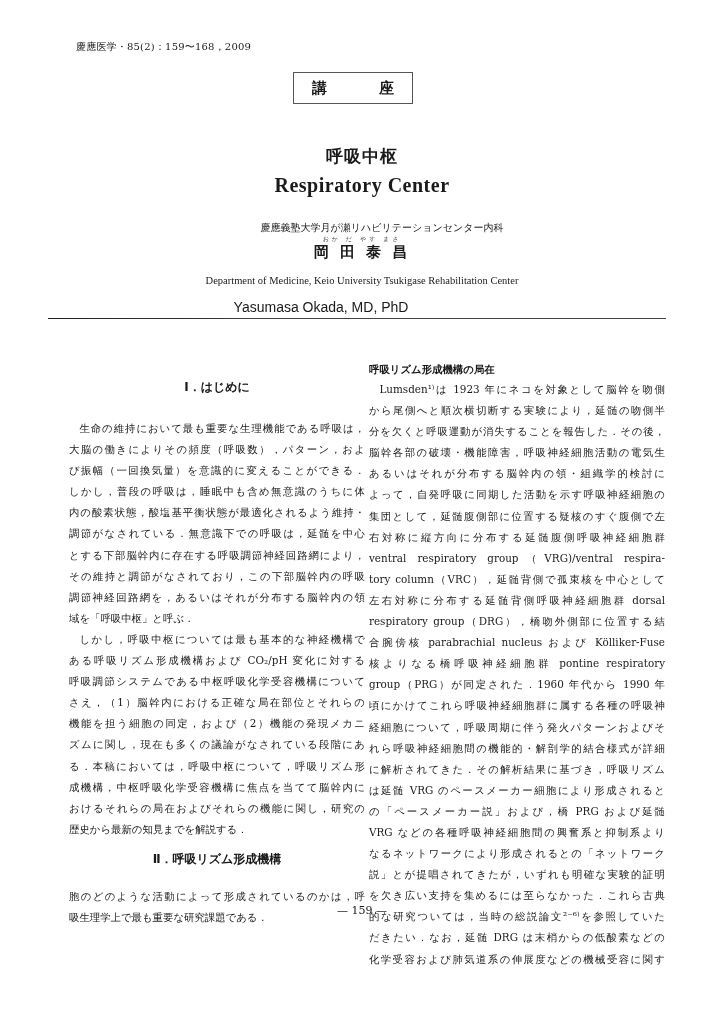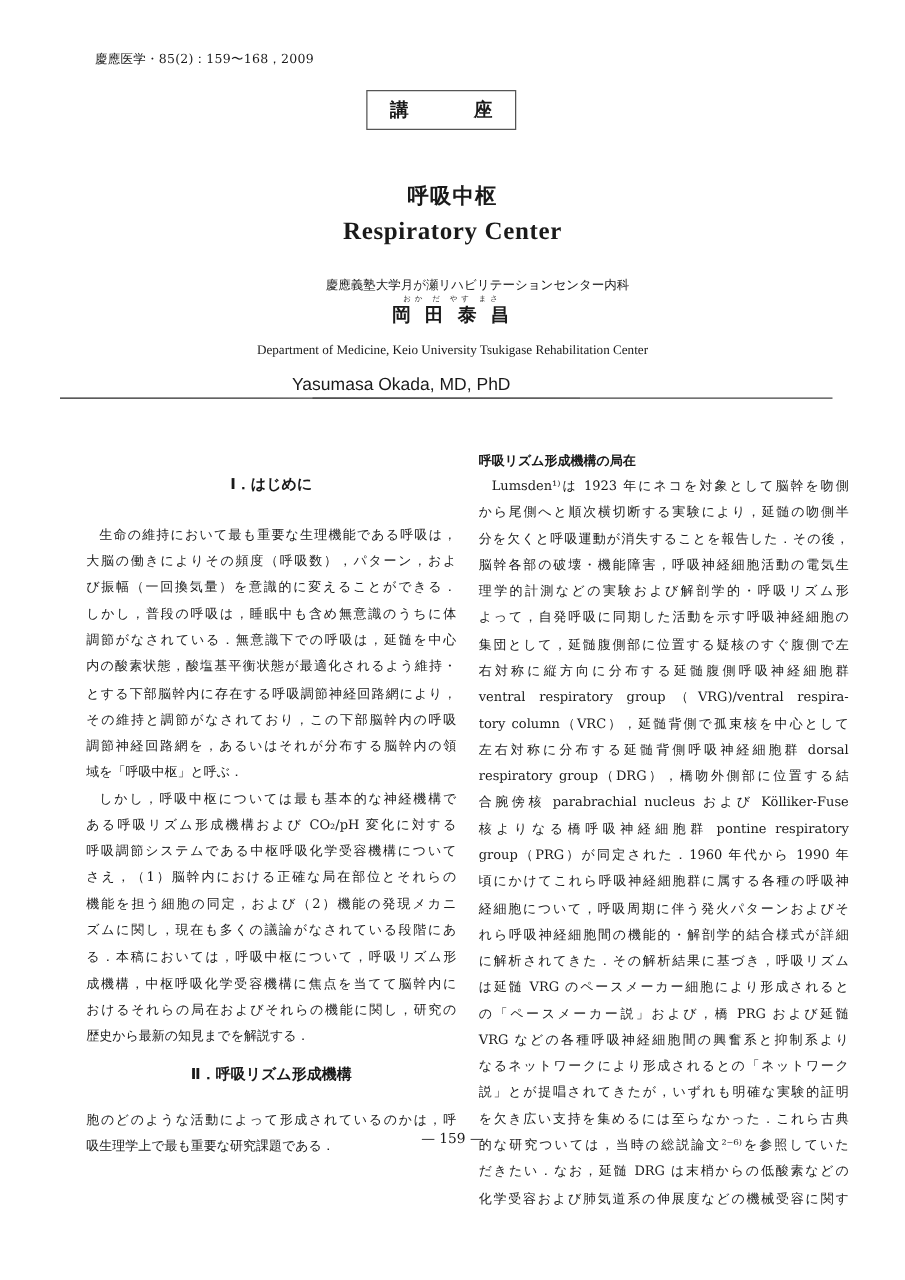--- a/index.html
+++ b/index.html
@@ -22,21 +22,21 @@
   .affil-en { position: absolute; left: 0; width: 724px; top: 275px; text-align: center; font-size: 10.5px;
               font-family: "Liberation Serif", serif; }
   .author-en { position: absolute; left: 0; width: 642px; top: 299px; text-align: center; font-size: 14px;
                font-family: "Liberation Sans", sans-serif; }
   .rule { position: absolute; left: 48px; top: 318px; width: 416px; height: 1.3px;
           background: linear-gradient(to right, #222 0%, #333 40%, #aaa 100%); }
   .rule2 { position: absolute; left: 250px; top: 318px; width: 416px; height: 1px; background: #444; }
 
   .col { position: absolute; width: 296px; font-size: 10.4px; line-height: 21.1px; }
   .col.left { left: 69px; top: 377px; }
-  .col.right { left: 369px; top: 359px; margin-left: 14px; }
+  .col.right { left: 369px; top: 359px; }
   .col .line { display: block; white-space: nowrap; text-align: justify; text-align-last: justify; }
   .col .line.last { text-align-last: left; }
   .sec-heading { text-align: center; font-weight: bold; font-size: 12px;
                  font-family: "DejaVu Sans", sans-serif; margin: 0; }
   .sec1 { height: 41px; line-height: 20px; }
   .sec2 { margin-top: 8px; height: 38px; line-height: 22px; }
   .sub-heading { font-weight: bold; font-size: 10.4px; font-family: "DejaVu Sans", sans-serif; margin: 0 0 0 0; line-height: 20px; }
   .indent { padding-left: 10.4px; }
   .page-num { position: absolute; left: 0; width: 724px; top: 904px; text-align: center; font-size: 11px; }
 </style>
@@ -62,22 +62,22 @@
 <div class="rule"></div>
 <div class="rule2"></div>
 
 <div class="col left">
   <h2 class="sec-heading sec1">Ⅰ．はじめに</h2>
   <div>
       <span class="line indent">生命の維持において最も重要な生理機能である呼吸は，</span>
       <span class="line">大脳の働きによりその頻度（呼吸数），パターン，およ</span>
       <span class="line">び振幅（一回換気量）を意識的に変えることができる．</span>
       <span class="line">しかし，普段の呼吸は，睡眠中も含め無意識のうちに体</span>
+      <span class="line">内の酸素状態，酸塩基平衡状態が最適化されるよう維持・</span>
       <span class="line">調節がなされている．無意識下での呼吸は，延髄を中心</span>
-      <span class="line">内の酸素状態，酸塩基平衡状態が最適化されるよう維持・</span>
       <span class="line">とする下部脳幹内に存在する呼吸調節神経回路網により，</span>
       <span class="line">その維持と調節がなされており，この下部脳幹内の呼吸</span>
       <span class="line">調節神経回路網を，あるいはそれが分布する脳幹内の領</span>
       <span class="line last">域を「呼吸中枢」と呼ぶ．</span>
     </div>
   <div>
       <span class="line indent">しかし，呼吸中枢については最も基本的な神経機構で</span>
       <span class="line">ある呼吸リズム形成機構および CO₂/pH 変化に対する</span>
       <span class="line">呼吸調節システムである中枢呼吸化学受容機構について</span>
       <span class="line">さえ，（1）脳幹内における正確な局在部位とそれらの</span>
@@ -95,21 +95,21 @@
     </div>
 </div>
 
 <div class="col right">
   <h3 class="sub-heading">呼吸リズム形成機構の局在</h3>
   <div>
       <span class="line indent">Lumsden¹⁾は 1923 年にネコを対象として脳幹を吻側</span>
       <span class="line">から尾側へと順次横切断する実験により，延髄の吻側半</span>
       <span class="line">分を欠くと呼吸運動が消失することを報告した．その後，</span>
       <span class="line">脳幹各部の破壊・機能障害，呼吸神経細胞活動の電気生</span>
-      <span class="line">理学的計測などの実験および解剖学的・呼吸リズム形</span>
+      <span class="line">あるいはそれが分布する脳幹内の領・組織学的検討に</span>
       <span class="line">よって，自発呼吸に同期した活動を示す呼吸神経細胞の</span>
       <span class="line">集団として，延髄腹側部に位置する疑核のすぐ腹側で左</span>
       <span class="line">右対称に縦方向に分布する延髄腹側呼吸神経細胞群</span>
       <span class="line">ventral respiratory group（VRG)/ventral respira-</span>
       <span class="line">tory column（VRC），延髄背側で孤束核を中心として</span>
       <span class="line">左右対称に分布する延髄背側呼吸神経細胞群 dorsal</span>
       <span class="line">respiratory group（DRG），橋吻外側部に位置する結</span>
       <span class="line">合腕傍核 parabrachial nucleus および Kölliker-Fuse</span>
       <span class="line">核よりなる橋呼吸神経細胞群 pontine respiratory</span>
       <span class="line">group（PRG）が同定された．1960 年代から 1990 年</span>

